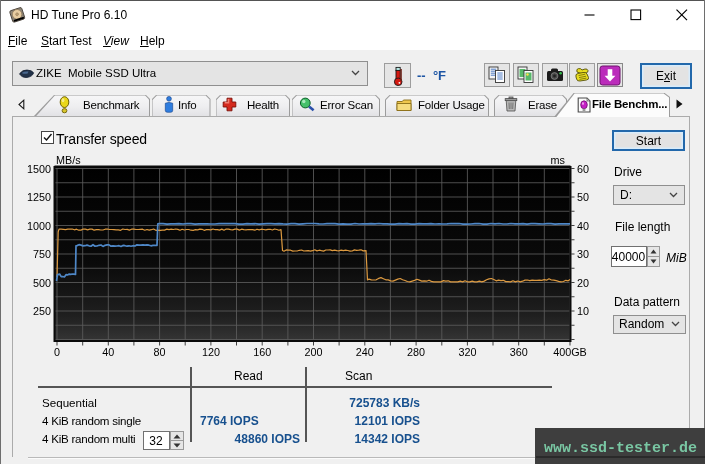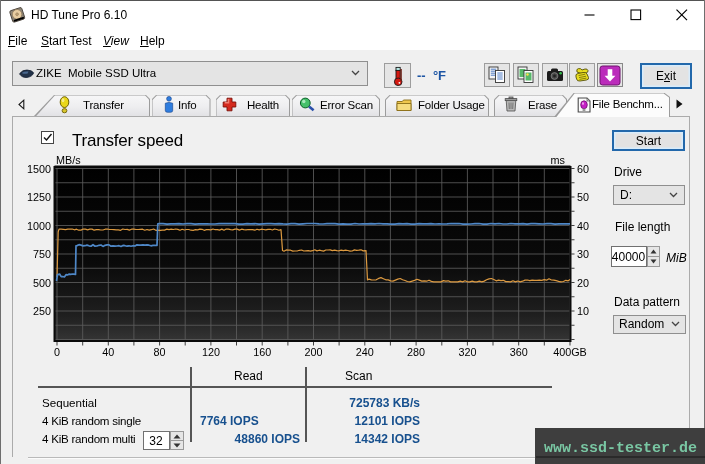--- a/index.html
+++ b/index.html
@@ -139,21 +139,21 @@
     </div>
 <div class="abs" style="left:554px;top:92.5px;width:116px;height:24.5px;">
       <div style="position:absolute;inset:0;background:#9c9c9c;clip-path:polygon(0px 24.5px,20px 0px,110px 0px,116px 4.5px,116px 24.5px);"></div>
       <div style="position:absolute;inset:0;background:#fcfcfc;clip-path:polygon(2.4px 24.5px,20.6px 1px,109.6px 1px,115px 5px,115px 24.5px);"></div>
     </div>
 <span class="abs" style="left:58px;top:96px;"><svg width="13" height="18" viewBox="0 0 13 18">
         <ellipse cx="6.5" cy="6.1" rx="4.3" ry="5.4" fill="#e9d719" stroke="#6d6000" stroke-width="1"></ellipse>
         <ellipse cx="5" cy="4.2" rx="1.4" ry="2" fill="#f8f0a0" opacity="0.85"></ellipse>
         <ellipse cx="6.5" cy="14.7" rx="2.4" ry="2.1" fill="#d8c52c" stroke="#6d6000" stroke-width="0.9"></ellipse>
       </svg></span>
-<div class="lbl" style="left:83px;top:99px;font-size:11.5px;letter-spacing:-0.2px;">Transfer</div>
+<div class="lbl" style="left:83px;top:99px;font-size:11.5px;letter-spacing:-0.2px;">Benchmark</div>
 <span class="abs" style="left:163px;top:96px;"><svg width="12" height="17" viewBox="0 0 12 17">
         <circle cx="6" cy="2.8" r="2.4" fill="#2f7dde" stroke="#123f8a" stroke-width="0.6"></circle>
         <path d="M2.3 7.2 Q6 5.6 9.7 7.2 L9.7 14.5 Q9.7 16.3 7.7 16.3 L4.3 16.3 Q2.3 16.3 2.3 14.5 Z" fill="#2f7dde" stroke="#123f8a" stroke-width="0.6"></path>
       </svg></span>
 <div class="lbl" style="left:178px;top:99px;font-size:11.5px;letter-spacing:-0.2px;">Info</div>
 <span class="abs" style="left:222px;top:97px;"><svg width="15" height="15" viewBox="0 0 15 15">
         <path d="M5 1.2 h5 v3.8 h3.8 v5 h-3.8 v3.8 h-5 v-3.8 h-3.8 v-5 h3.8 z" fill="#d42a1e" stroke="#7c0f08" stroke-width="0.9"></path>
         <path d="M5.7 2 h1.6 v4.6 L2.7 6.6 v-1.6 h3 z" fill="#ef7f72"></path>
       </svg></span>
 <div class="lbl" style="left:247px;top:99px;font-size:11.5px;letter-spacing:-0.2px;">Health</div>
@@ -175,30 +175,30 @@
         <path d="M5 6.5 L5.3 13 M7 6.5 L7 13 M9 6.5 L8.7 13" stroke="#6a6a6a" stroke-width="0.9" fill="none"></path>
       </svg></span>
 <div class="lbl" style="left:528px;top:99px;font-size:11.5px;letter-spacing:-0.2px;text-align:center;">Erase</div>
 <span class="abs" style="left:577px;top:97px;"><svg width="14" height="16" viewBox="0 0 14 16">
         <path d="M1.2 1 L10 1 L13 4 L13 15 L1.2 15 Z" fill="#fbfbfb" stroke="#4a4a4a" stroke-width="1.1"></path>
         <path d="M10 1 L10 4 L13 4 Z" fill="#cfcfcf" stroke="#555" stroke-width="0.7"></path>
         <ellipse cx="7" cy="7.8" rx="3.3" ry="4" fill="#c520c5" stroke="#6d0b6d" stroke-width="0.8"></ellipse>
         <ellipse cx="6" cy="6.6" rx="1" ry="1.4" fill="#eda0ed"></ellipse>
         <rect x="5.6" y="11.8" width="2.8" height="2.2" fill="#999"></rect>
       </svg></span>
-<div class="lbl" style="left:592px;top:98px;font-weight:normal;font-size:11.5px;letter-spacing:-0.2px;">File Benchm...</div>
+<div class="lbl" style="left:592px;top:98px;font-weight:bold;font-size:11.5px;letter-spacing:-0.2px;">File Benchm...</div>
 <svg class="abs" style="left:674px;top:98px" width="10" height="12" viewBox="0 0 10 12">
       <path d="M2.5 1.5 L8.5 6 L2.5 10.5 Z" fill="#111"></path>
     </svg>
 
 <div class="abs" style="left:41px;top:131px;width:13px;height:13px;background:#fff;border:1px solid #454545;box-sizing:border-box;"></div>
 <svg class="abs" style="left:43px;top:133px" width="10" height="9" viewBox="0 0 10 9">
       <path d="M1 4.5 L3.5 7 L8.5 1" fill="none" stroke="#111" stroke-width="1.4"></path>
     </svg>
-<div class="lbl" style="left:72px;top:131px;font-size:17px;letter-spacing:-0.2px;">Transfer speed</div>
+<div class="lbl" style="left:56px;top:131px;font-size:14px;letter-spacing:-0.2px;">Transfer speed</div>
 
 <svg class="abs" style="left:0;top:150px" width="705" height="212" viewBox="0 150 705 212">
 <defs>
         <linearGradient id="cbg" x1="0" y1="0" x2="0" y2="1">
           <stop offset="0" stop-color="#000000"></stop>
           <stop offset="0.55" stop-color="#0a0a0a"></stop>
           <stop offset="0.85" stop-color="#1f1f1f"></stop>
           <stop offset="1" stop-color="#363636"></stop>
         </linearGradient>
       </defs>

